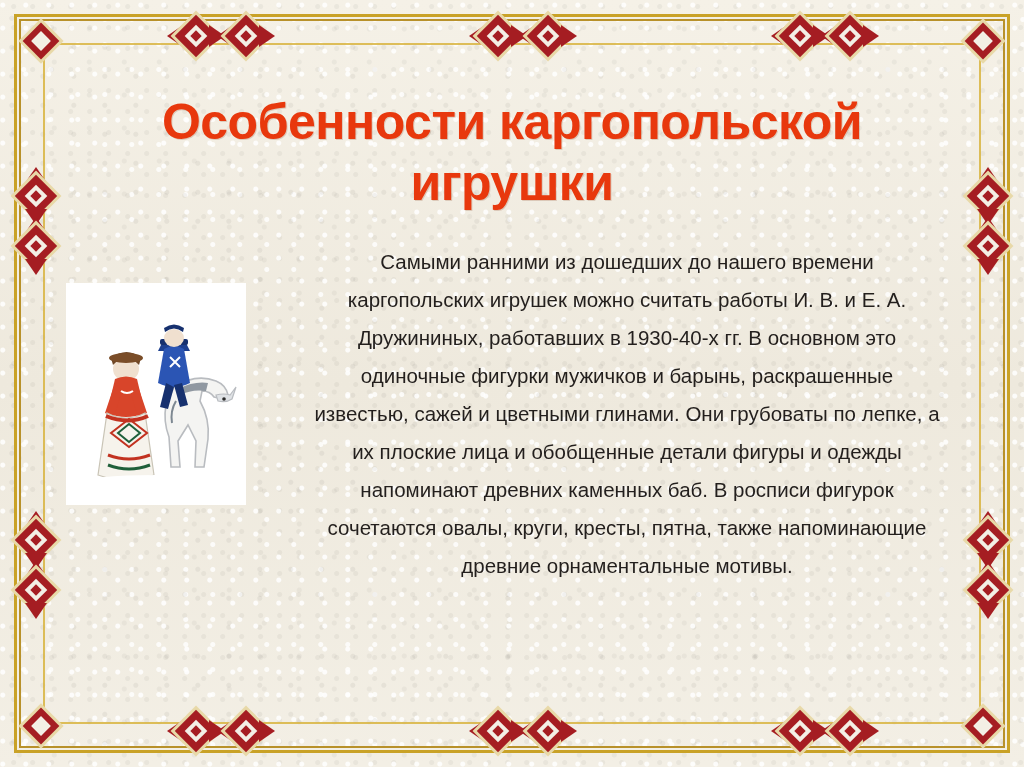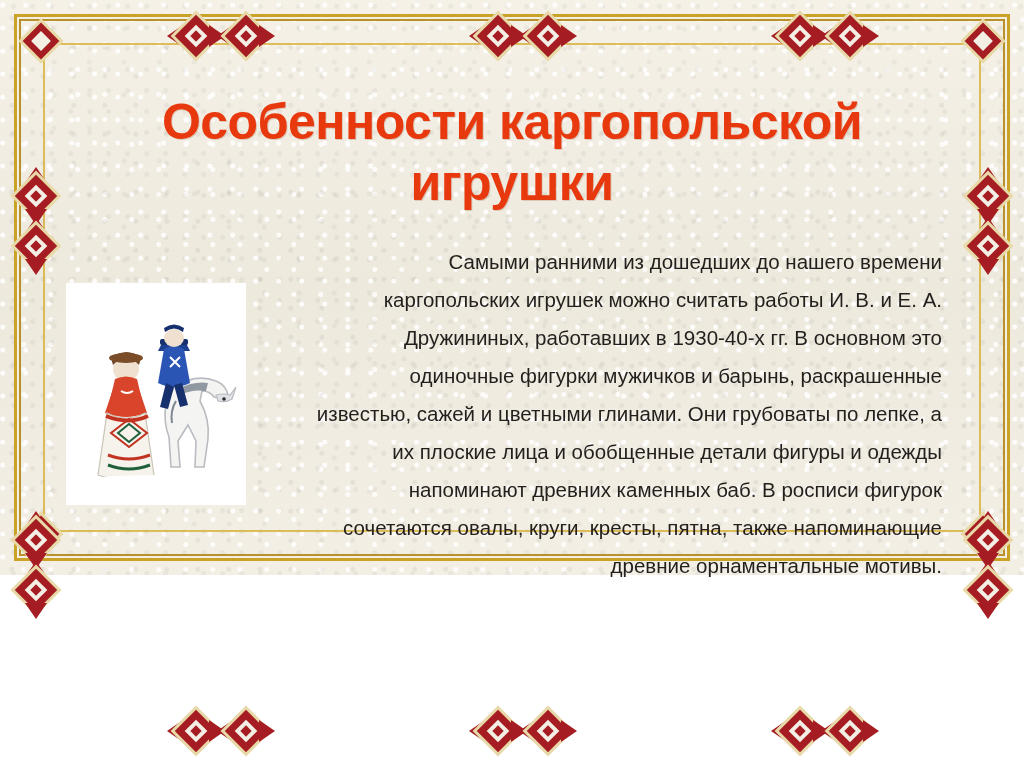--- a/index.html
+++ b/index.html
@@ -10,21 +10,21 @@
     width: 1024px;
     height: 767px;
     overflow: hidden;
     font-family: "Liberation Sans", sans-serif;
     background: #ffffff;
   }
 
   .slide {
     position: relative;
     width: 1024px;
-    height: 575px;
+    height: 767px;
     box-sizing: border-box;
     background-color: #f2eee3;
     background-image:
       radial-gradient(circle at 12% 22%, rgba(255,255,255,0.85) 0 2px, rgba(0,0,0,0) 3px),
       radial-gradient(circle at 38% 63%, rgba(0,0,0,0.05) 0 2px, rgba(0,0,0,0) 3px),
       radial-gradient(circle at 72% 31%, rgba(0,0,0,0.045) 0 2px, rgba(0,0,0,0) 3px),
       radial-gradient(circle at 88% 78%, rgba(255,255,255,0.8) 0 2px, rgba(0,0,0,0) 3px),
       radial-gradient(circle at 55% 88%, rgba(0,0,0,0.04) 0 2px, rgba(0,0,0,0) 3px),
       linear-gradient(180deg, #f5f1e7 0%, #eee9dd 50%, #f3efe5 100%);
     background-size: 23px 23px, 31px 29px, 19px 21px, 27px 25px, 35px 33px, 100% 100%;
@@ -165,21 +165,21 @@
   }
 
   .body-text {
     position: absolute;
     left: 312px;
     top: 243px;
     width: 630px;
     color: #231f1d;
     font-size: 20.5px;
     line-height: 38px;
-    text-align: right;
+    text-align: center;
   }
 
   .photo {
     position: absolute;
     left: 66px;
     top: 283px;
     width: 180px;
     height: 222px;
     background: #ffffff;
     overflow: hidden;

